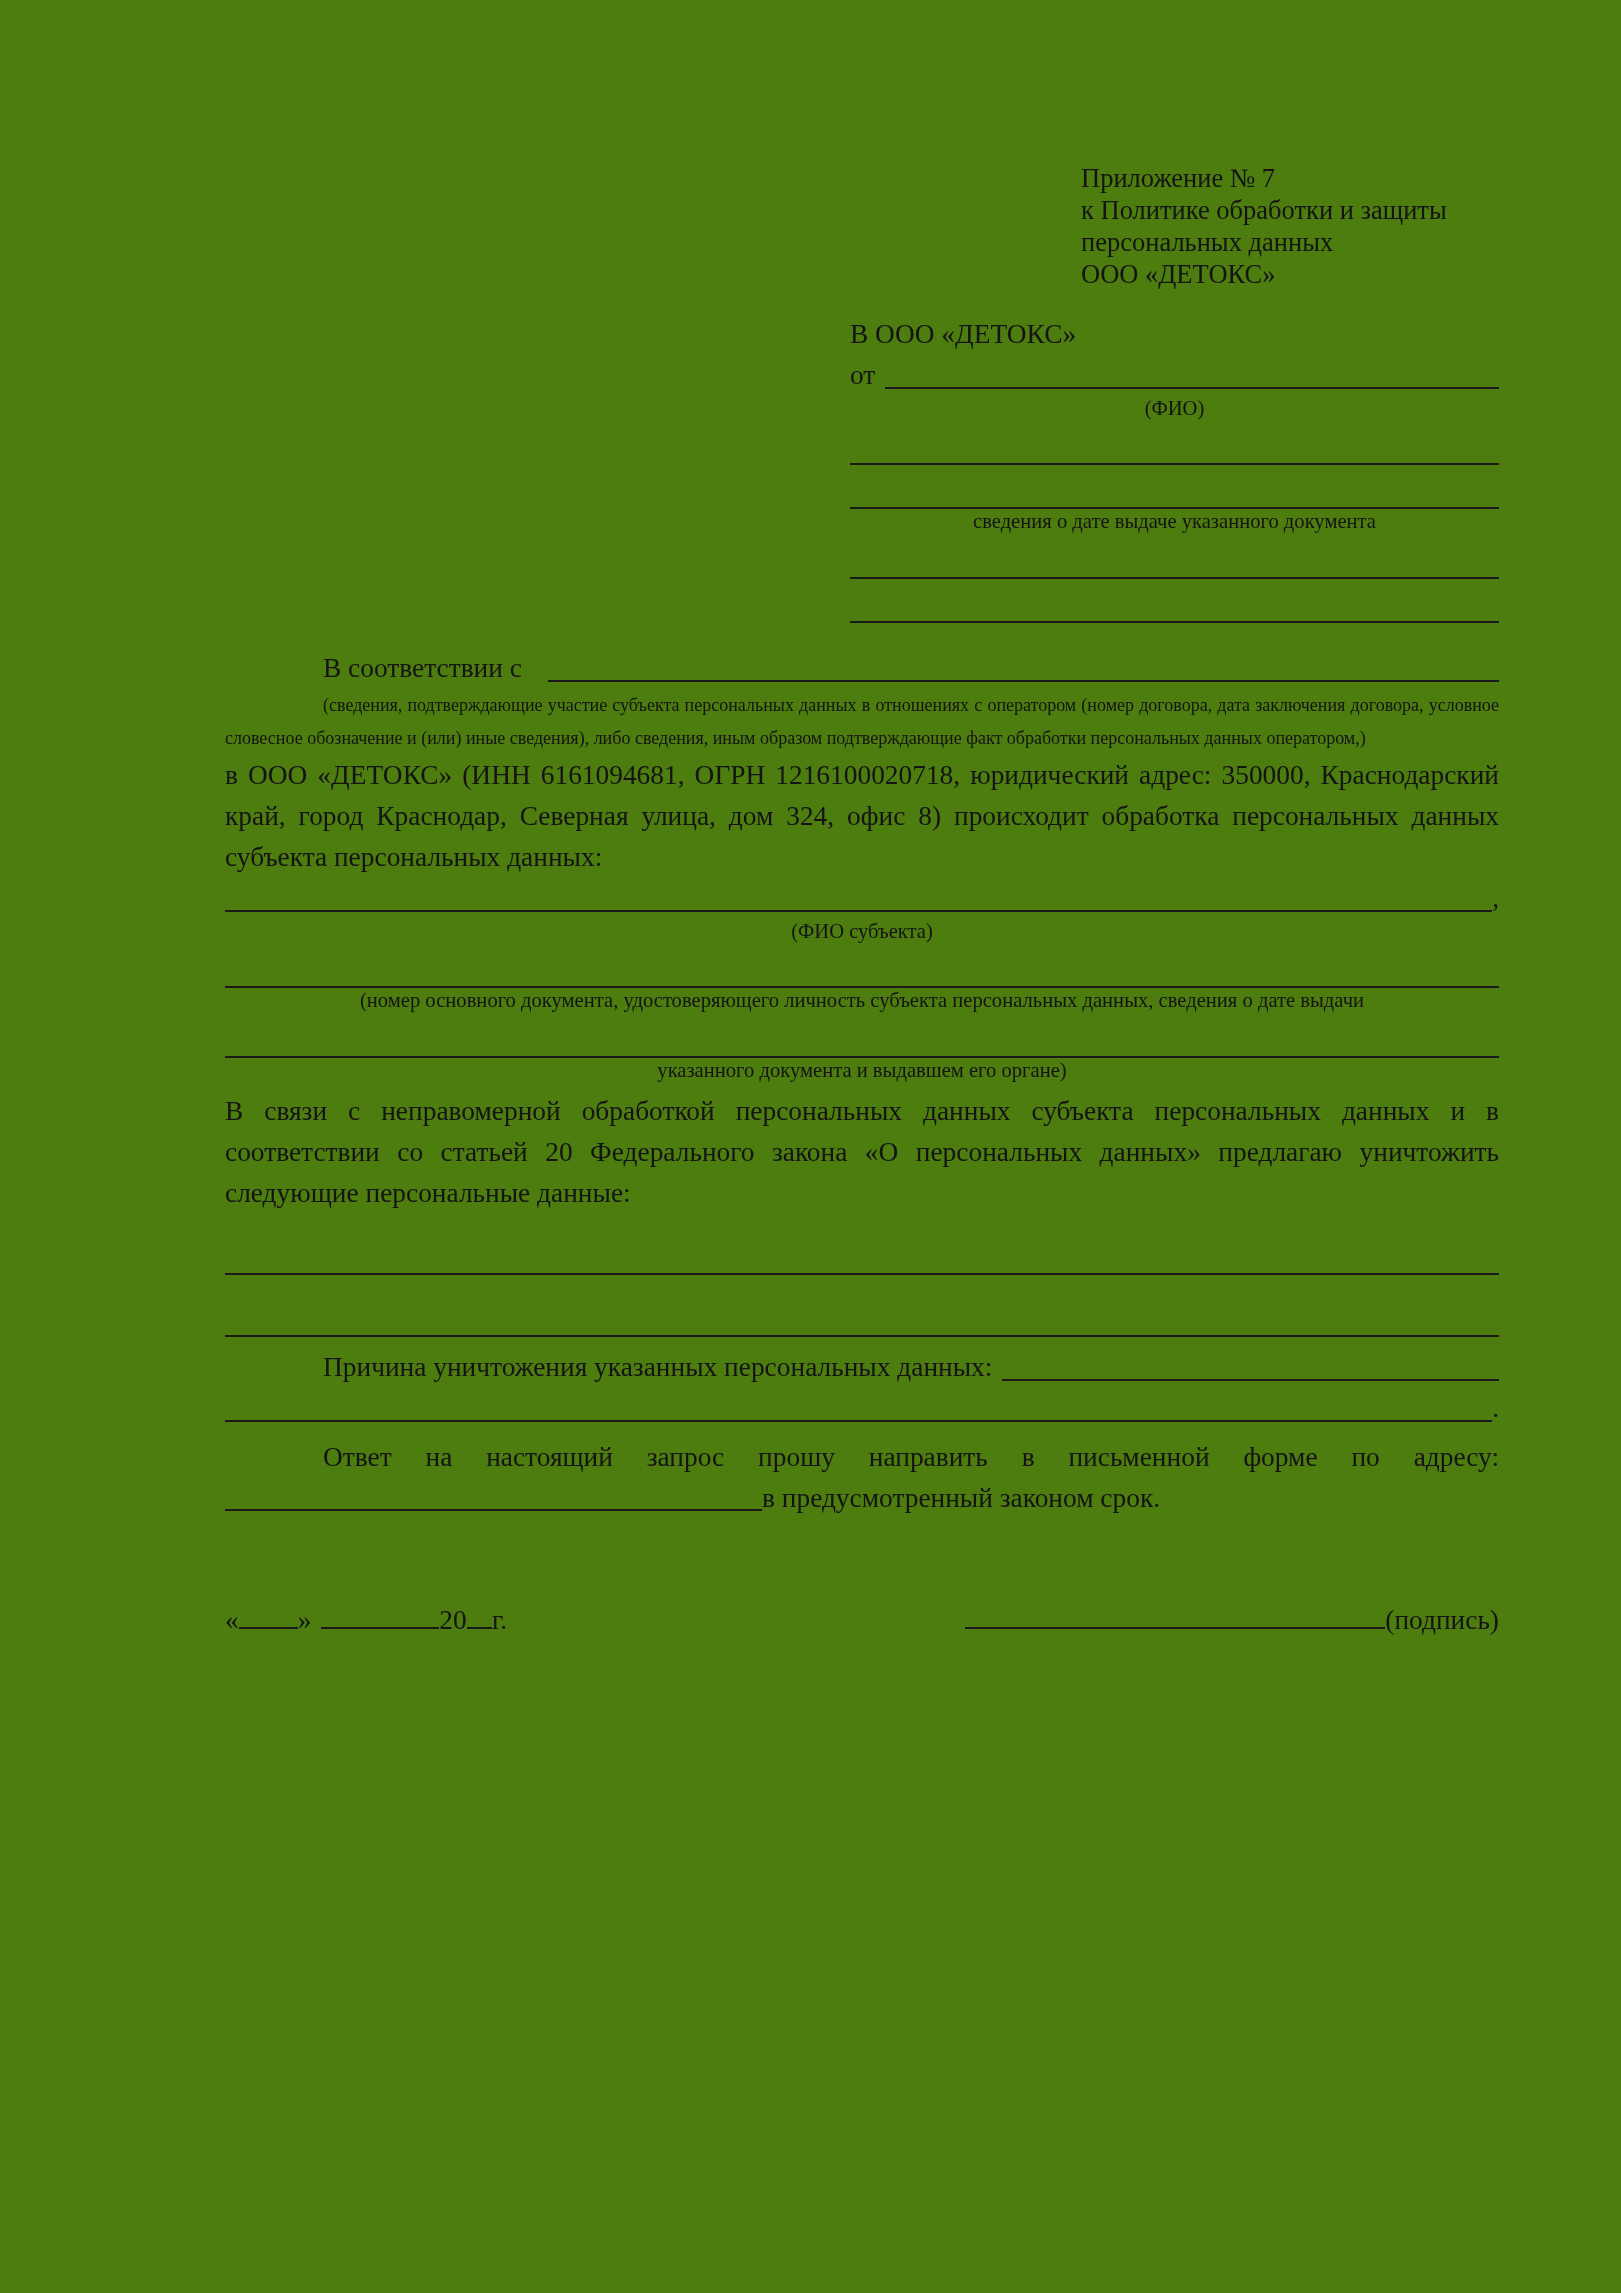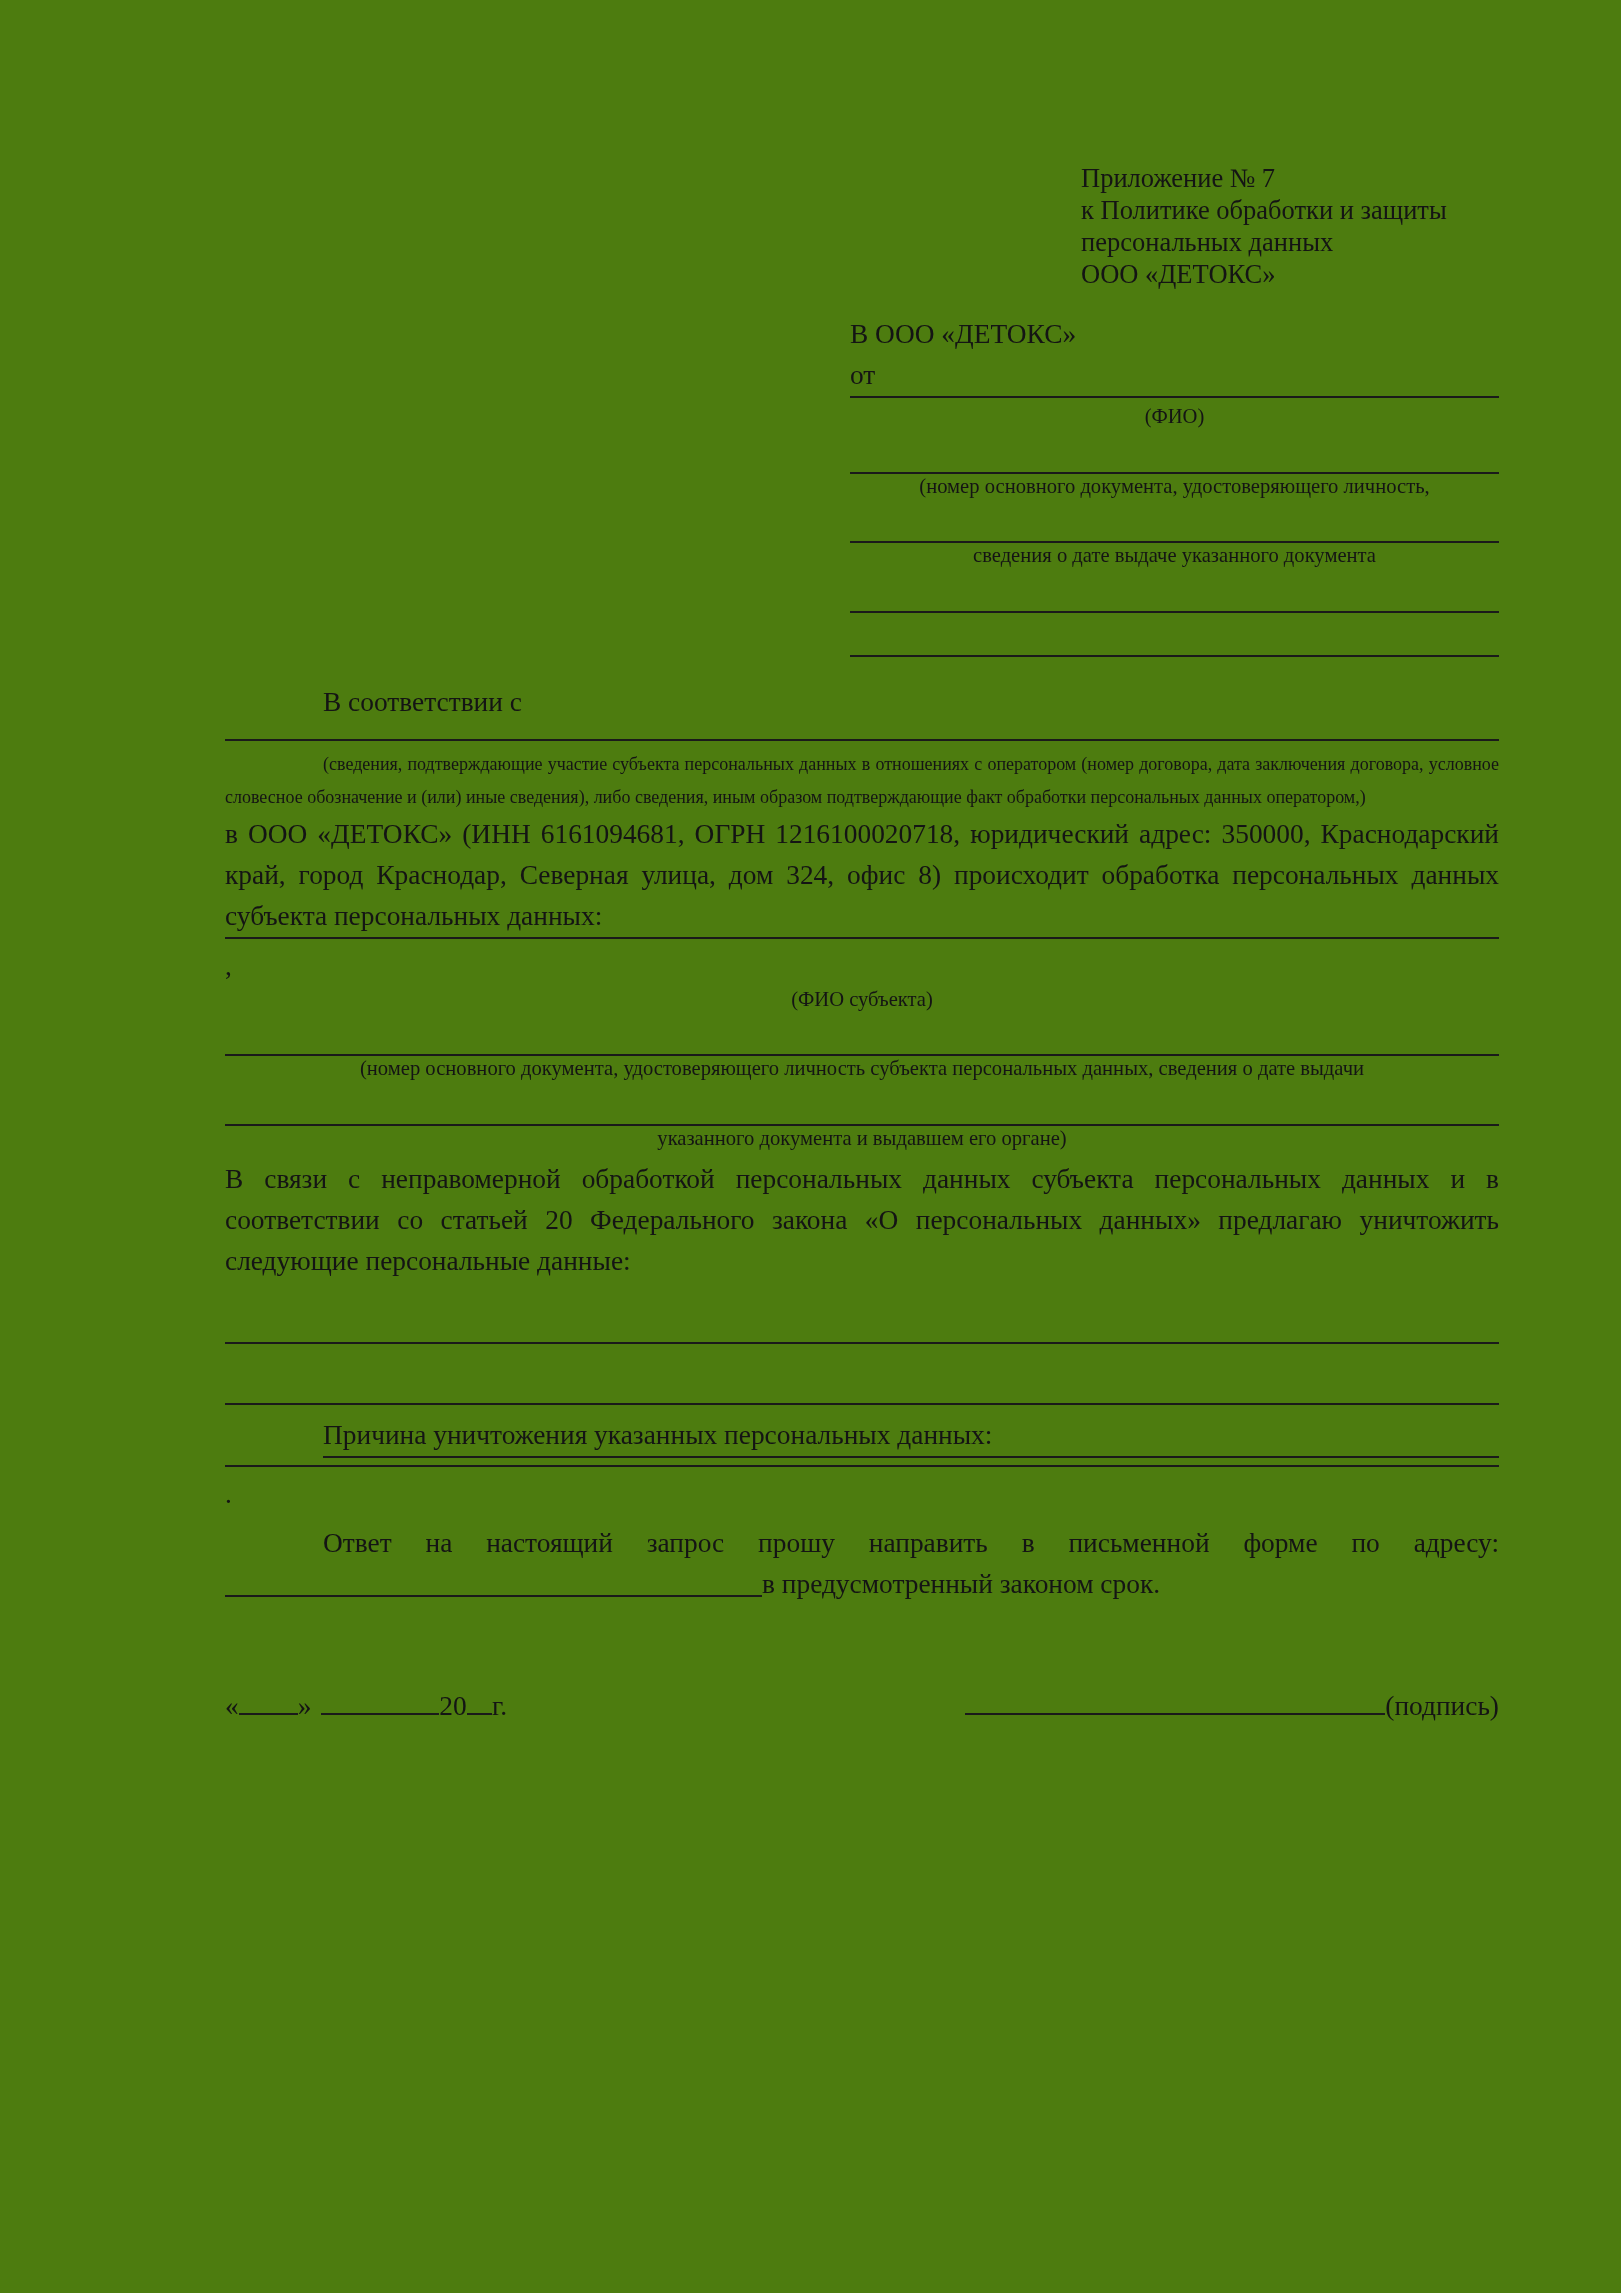--- a/index.html
+++ b/index.html
@@ -6,21 +6,21 @@
   .page{
     width:1621px;height:2294px;background:#4d7c0f;color:#141414;
     font-family:"Liberation Serif","DejaVu Serif",serif;
     font-size:27.4px;line-height:41px;
     box-sizing:border-box;padding:162px 122px 0 225px;
     overflow:hidden;
   }
   .header-block{margin-left:856px;font-size:26.5px;line-height:32px;}
   .doc-title{margin-top:123px;text-align:center;font-weight:bold;font-size:31px;line-height:46px;}
   .addr{margin-left:625px;margin-top:23.5px;}
-  .row{display:flex;flex-direction:column;}
+  .row{display:flex;}
   .row .lbl{white-space:nowrap;margin-right:9.8px;}
   .flex-line{flex:1 1 auto;border-bottom:2.9px solid #1a1a1a;margin-bottom:6.9px;}
   .caption{font-size:20.6px;line-height:25.5px;text-align:center;font-family:Liberation Serif, serif;}
   .write-line{height:42px;border-bottom:2.9px solid #1a1a1a;}
   .para{text-align:justify;}
   .ind{text-indent:98px;}
   .fine{font-size:18px;line-height:33px;text-align:justify;text-indent:98px;}
   .accordance{margin-top:25px;gap:16px;}
   .mt8{margin-top:7.8px;}
   .mt10{margin-top:9.8px;}
@@ -50,21 +50,20 @@
   <div class="addr">
     <div>В ООО «ДЕТОКС»</div>
     <div class="row">
       <span class="lbl">от</span>
       <span class="flex-line"></span>
     </div>
     <div class="caption">(ФИО)</div>
 
     <div>
       <div class="write-line"></div>
-      <div class="caption">(номер основного документа, удостоверяющего личность,</div>
 
       <div class="write-line"></div>
       <div class="caption">сведения о дате выдаче указанного документа</div>
 
       <div class="write-line"></div>
 
       <div class="write-line"></div>
     </div>
   </div>
 

